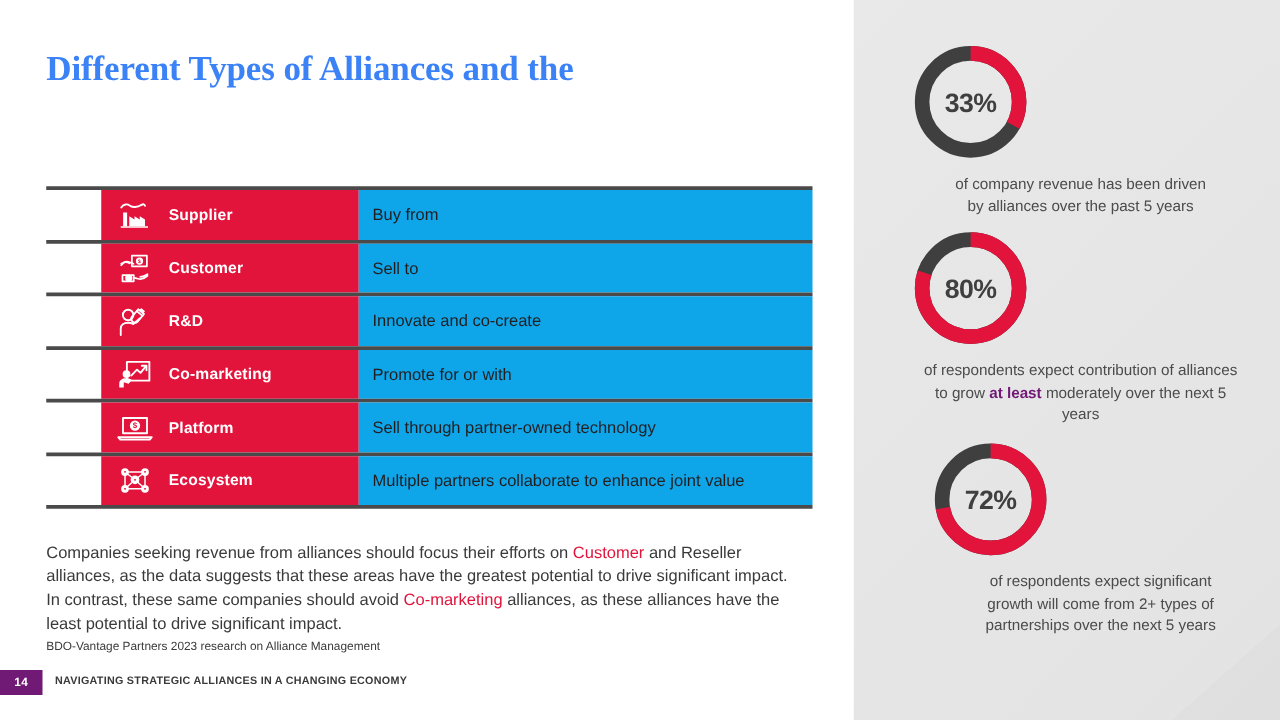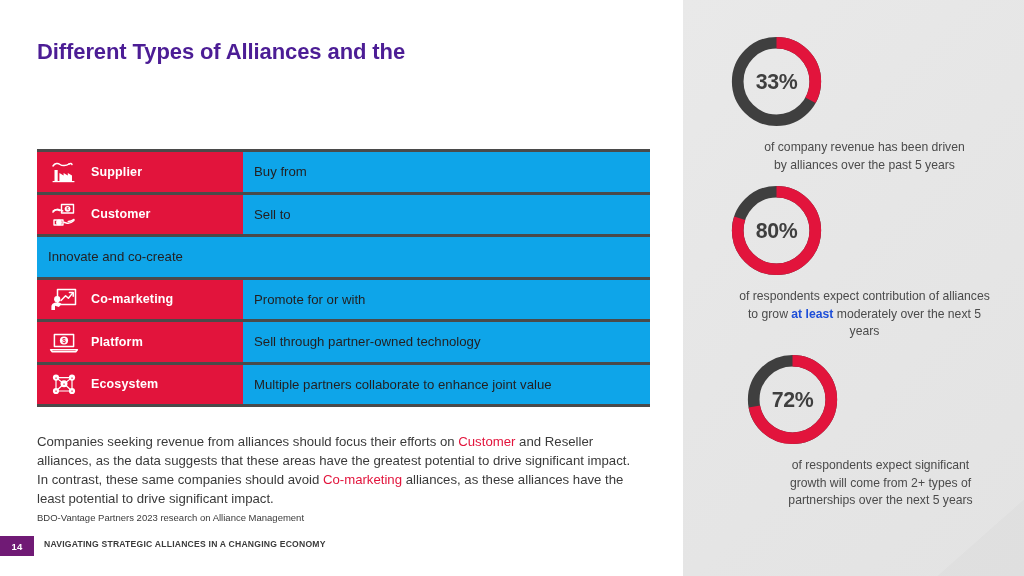--- a/index.html
+++ b/index.html
@@ -36,25 +36,26 @@
     background: linear-gradient(to bottom right, rgba(255,255,255,0) 49.4%, rgba(0,0,0,0.018) 50%);
     pointer-events: none;
   }
 
   
   .title {
     position: absolute;
     left: 37px;
     top: 36px;
     width: 600px;
-    color: #4c1d95;
-    font-size: 22px;
+    color: #3b82f6;
+    font-size: 28px;
     font-weight: bold;
     line-height: 1.42;
     letter-spacing: -0.1px;
+    font-family: Liberation Serif, serif;
   }
   .title .line { display: block; white-space: nowrap; }
 
   
   .alliance-table {
     position: absolute;
     left: 37px;
     top: 149px;
     width: 613px;
   }
@@ -72,20 +73,21 @@
   .tbl-row + .tbl-row { border-top: 3px solid #4a4a4a; }
   .tbl-row .cat {
     width: 206px;
     flex: 0 0 206px;
     background: #e2143c;
     display: flex;
     align-items: center;
     gap: 0;
     padding: 0;
     box-sizing: border-box;
+    margin-left: 44px;
   }
   .cat .ico {
     width: 54px;
     flex: 0 0 54px;
     display: flex;
     align-items: center;
     justify-content: center;
   }
   .cat .ico svg { display: block; }
   .cat .catname {
@@ -178,21 +180,21 @@
     letter-spacing: -0.4px;
   }
   .stat-caption {
     margin-top: 9px;
     color: #4b4b4b;
     font-size: 12.2px;
     line-height: 1.44;
     padding: 0 28px;
     margin-left: 22px;
   }
-  .stat-caption .hl { color: #1d4ed8; font-weight: bold; }
+  .stat-caption .hl { color: #701a75; font-weight: bold; }
 </style>
 </head>
 <body>
 
 <div class="slide">
 
   <div class="right-panel">
     <div class="panel-fold"></div>
   </div>
 
@@ -249,20 +251,35 @@
             </g>
             <text x="18.6" y="9.3" font-size="4" fill="#e2143c" text-anchor="middle" font-family="Liberation Sans, sans-serif" font-weight="bold">$</text>
           </svg>
         </span>
         <span class="catname">Customer</span>
       </div>
       <div class="desc">Sell to</div>
     </div>
 
     <div class="tbl-row">
+      <div class="cat">
+        <span class="ico">
+          <svg width="30" height="26" viewBox="0 0 30 26">
+            <g fill="none" stroke="#ffffff" stroke-width="1.5" stroke-linecap="round" stroke-linejoin="round">
+              <circle cx="9.5" cy="8" r="4.2"></circle>
+              <path d="M3.6 24v-5.2c0-2.8 2.4-4.6 5.9-4.6 1.6 0 3 .4 4.1 1"></path>
+              <path d="M13.6 15.2l5.2-4.4"></path>
+              <path d="M17.6 3.4l4.6 3.8-5.1 6.1a3 3 0 0 1-4.6-3.8z"></path>
+              <path d="M16.4 4.9l4.6 3.8"></path>
+            </g>
+            <path d="M20 2.4l3 2.5-1.2 1.4-3-2.5z" fill="#ffffff"></path>
+          </svg>
+        </span>
+        <span class="catname">R&amp;D</span>
+      </div>
       <div class="desc">Innovate and co-create</div>
     </div>
 
     <div class="tbl-row">
       <div class="cat">
         <span class="ico">
           <svg width="30" height="26" viewBox="0 0 30 26">
             <g fill="none" stroke="#ffffff" stroke-width="1.5" stroke-linejoin="round" stroke-linecap="round">
               <path d="M8.5 3.5h18v15h-18z"></path>
               <path d="M12 14.5l4.6-4.8 2.8 2.6 4.4-5.4"></path>

